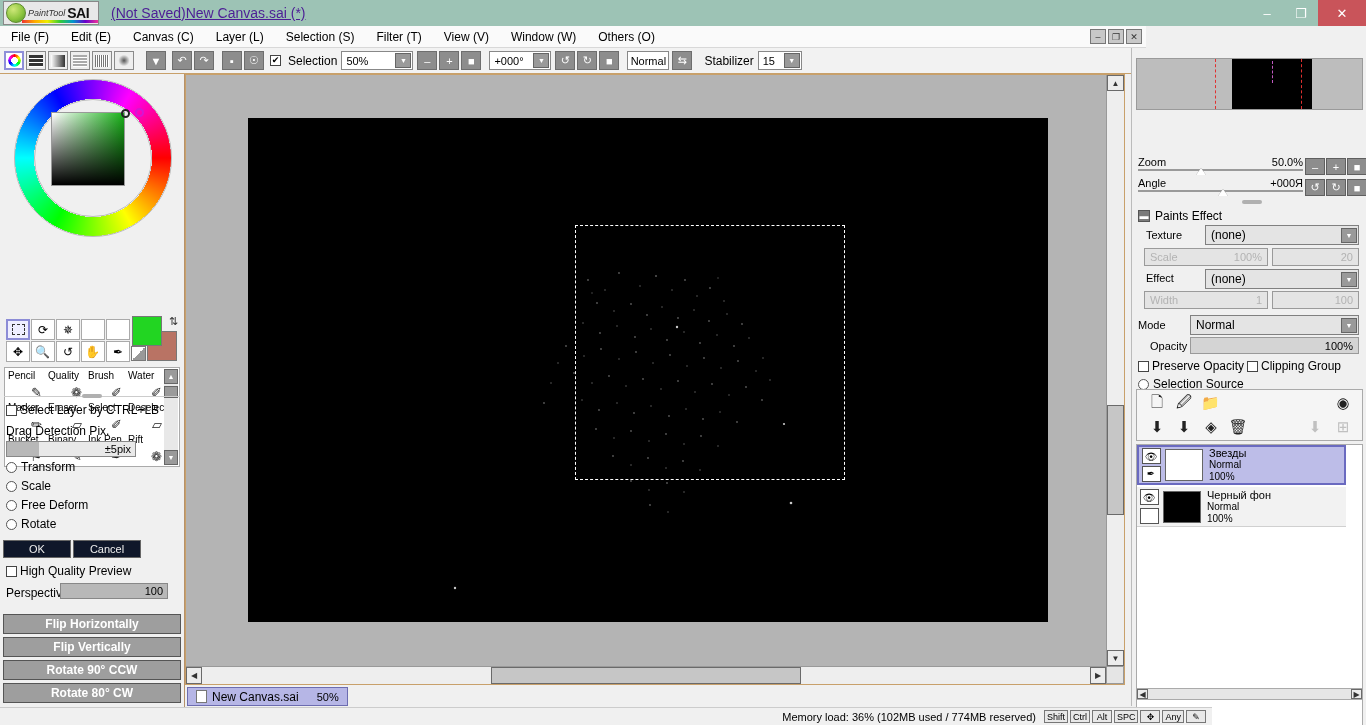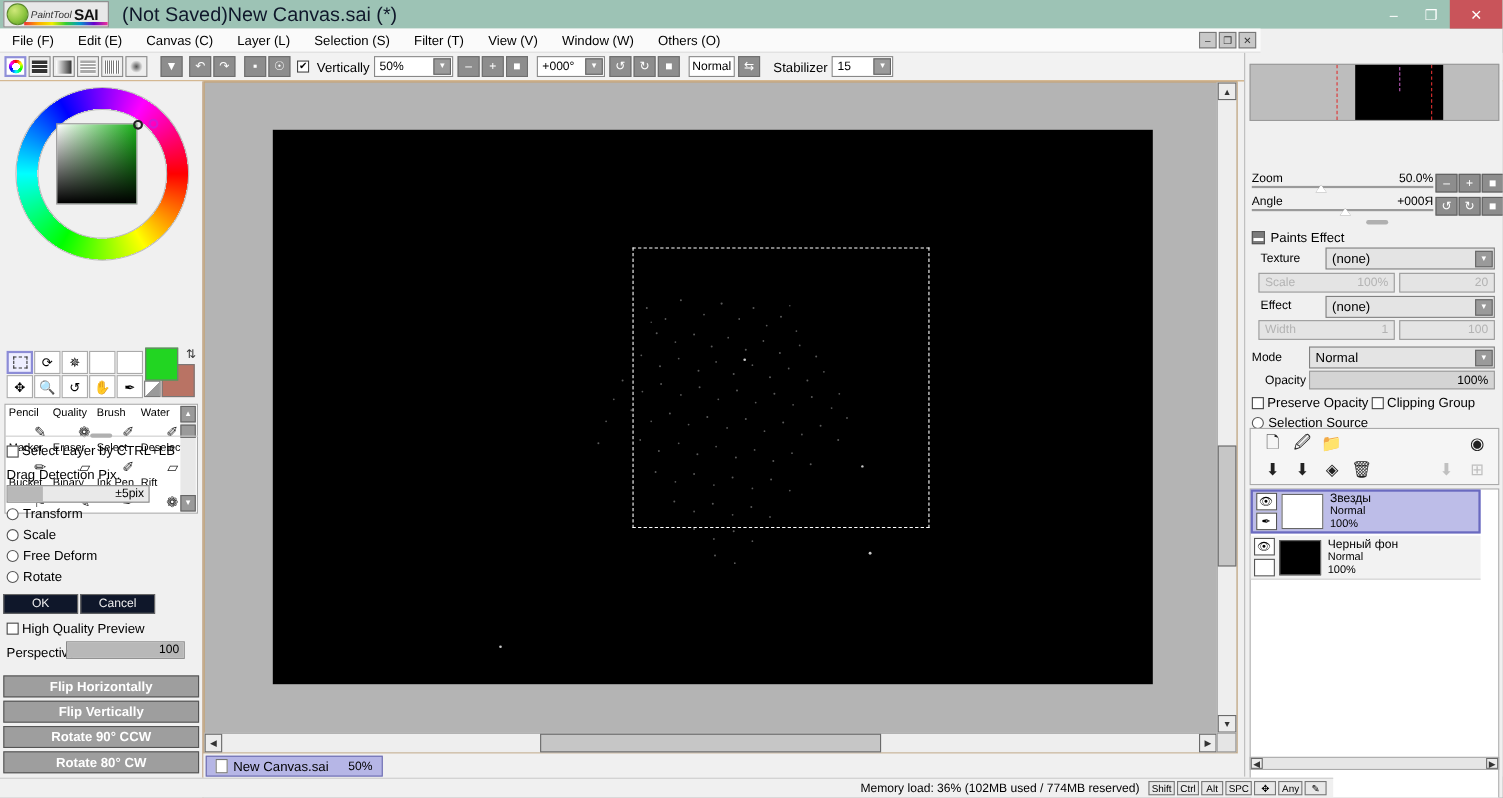--- a/index.html
+++ b/index.html
@@ -20,21 +20,21 @@
   }
   .logo-box { width:96px; height:24px; margin-left:3px; position:relative;
     background:#e8e8e8; border:1px solid #888; overflow:hidden; display:flex; align-items:center; }
   .logo-leaf { width:20px; height:20px; border-radius:50%;
     background:radial-gradient(circle at 35% 30%, #cfe87a 0%, #8ec63f 55%, #4f9427 100%);
     margin-left:2px; border:1px solid #5d8a2d; flex:none;}
   .logo-text { font-size:9px; font-style:italic; font-weight:normal; color:#333; margin-left:2px;}
   .logo-sai { font-size:14px; font-weight:bold; color:#111; letter-spacing:-0.5px; margin-left:2px;}
   .logo-rainbow { position:absolute; left:18px; bottom:1px; height:3px; width:76px;
      background:linear-gradient(90deg,#e33,#fa0,#ee0,#3c3,#09c,#60c,#e39); }
-  .title-text { color:#0f172a; font-size:18px; margin-left:12px; }
+  .title-text { color:#4c1d95; font-size:14px; margin-left:12px;text-decoration:underline; }
   .win-btns { margin-left:auto; display:flex; height:26px; }
   .win-btn { width:34px; height:26px; display:flex; align-items:center; justify-content:center;
      color:#fff; font-size:13px; }
   .win-btn.close { background:#c9545a; width:48px; }
 
   
   .menubar { position:absolute; left:0; top:26px; width:1146px; height:22px;
      background:#fafafa; border-bottom:1px solid #d8d8d8; display:flex; align-items:center; }
   .menu-item { padding:0 11px; font-size:12px; line-height:22px; color:#000; white-space:nowrap; }
   .mdi-btns { margin-left:auto; display:flex; gap:2px; padding-right:4px; }
@@ -251,21 +251,21 @@
     <div class="tb-sq">▼</div>
     <div class="tb-gap" style="width:4px"></div>
     <div class="tb-sq">↶</div>
     <div class="tb-sq">↷</div>
     <div class="tb-gap" style="width:6px"></div>
     <div class="tb-sq">▪</div>
     <div class="tb-sq">☉</div>
     <div class="tb-gap" style="width:4px"></div>
     <div style="display:flex;align-items:center;">
       <span class="chk">✔</span>
-      <span class="tb-label">Vertically</span>
+      <span class="tb-label">Selection</span>
     </div>
     <div class="tb-combo" style="width:72px">
       <span>50%</span>
       <span class="combo-arrow">▼</span>
     </div>
     <div class="tb-gap" style="width:4px"></div>
     <div class="tb-sq">–</div>
     <div class="tb-sq">+</div>
     <div class="tb-sq">■</div>
     <div class="tb-gap" style="width:6px"></div>
@@ -276,21 +276,21 @@
     <div class="tb-gap" style="width:4px"></div>
     <div class="tb-sq">↺</div>
     <div class="tb-sq">↻</div>
     <div class="tb-sq">■</div>
     <div class="tb-gap" style="width:6px"></div>
     <div class="tb-combo" style="width:42px;justify-content:center;padding-left:0">Normal</div>
     <div class="tb-gap" style="width:3px"></div>
     <div class="tb-sq">⇆</div>
     <div class="tb-gap" style="width:6px"></div>
     <span class="tb-label">Stabilizer</span>
-    <div class="tb-combo" style="width:56px">
+    <div class="tb-combo" style="width:44px">
       <span>15</span>
       <span class="combo-arrow">▼</span>
     </div>
   </div>
 
   <div class="leftpanel">
 
     <div class="colorwheel">
       <div class="ring"></div>
       <div class="ring-out"></div>

